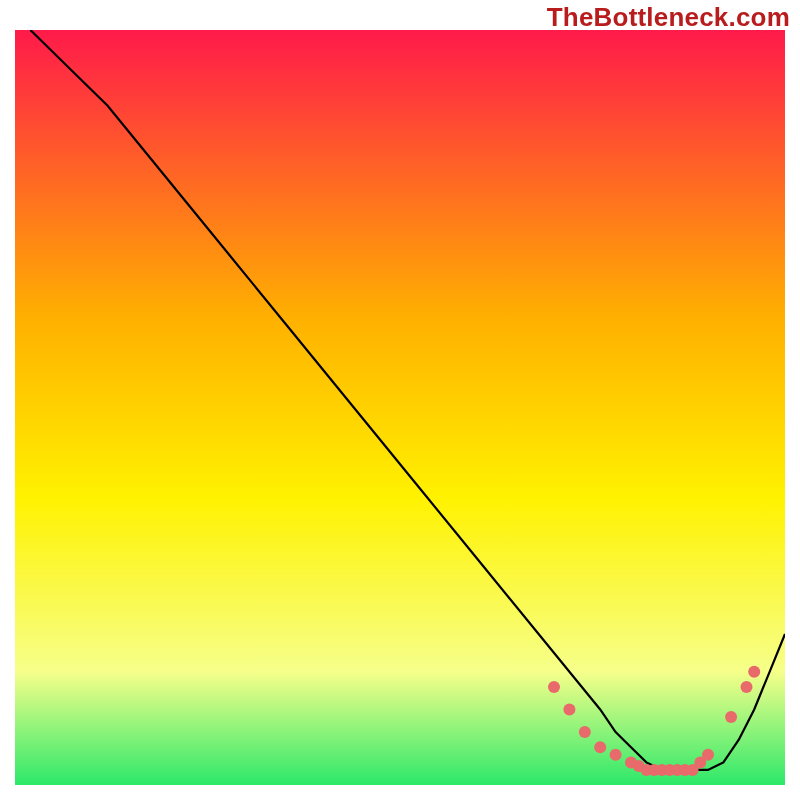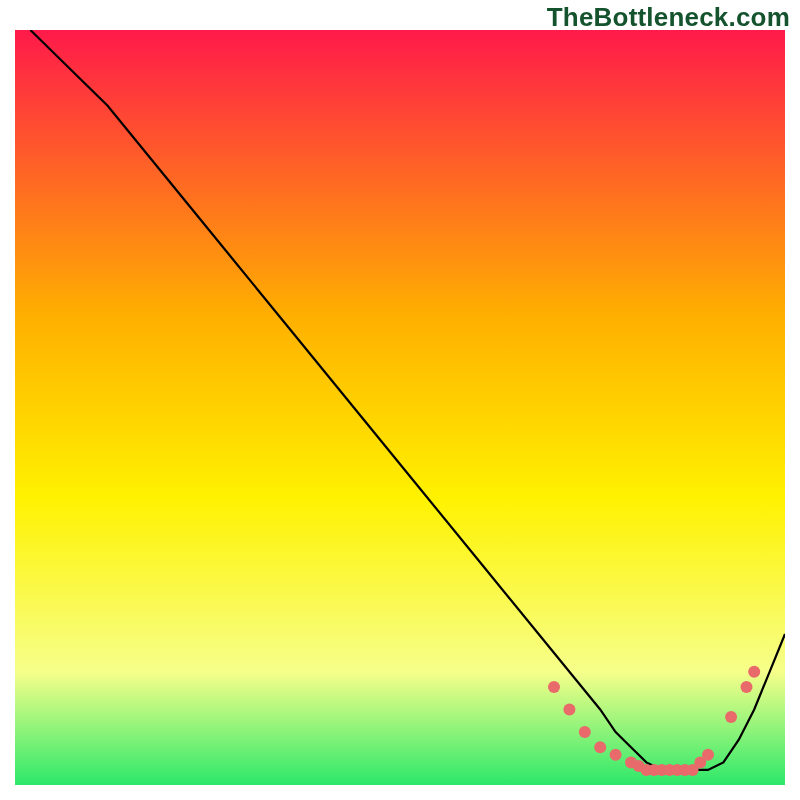--- a/index.html
+++ b/index.html
@@ -16,21 +16,21 @@
     width: 800px;
     height: 800px;
     background: #fff;
   }
   .watermark {
     position: absolute;
     top: 2px;
     right: 10px;
     font-size: 26px;
     font-weight: 600;
-    color: #14532d;
+    color: #b91c1c;
     letter-spacing: 0.2px;
     z-index: 10;
   }
   .plot-area {
     position: absolute;
     left: 15px;
     top: 30px;
     width: 770px;
     height: 755px;
     box-sizing: border-box;

